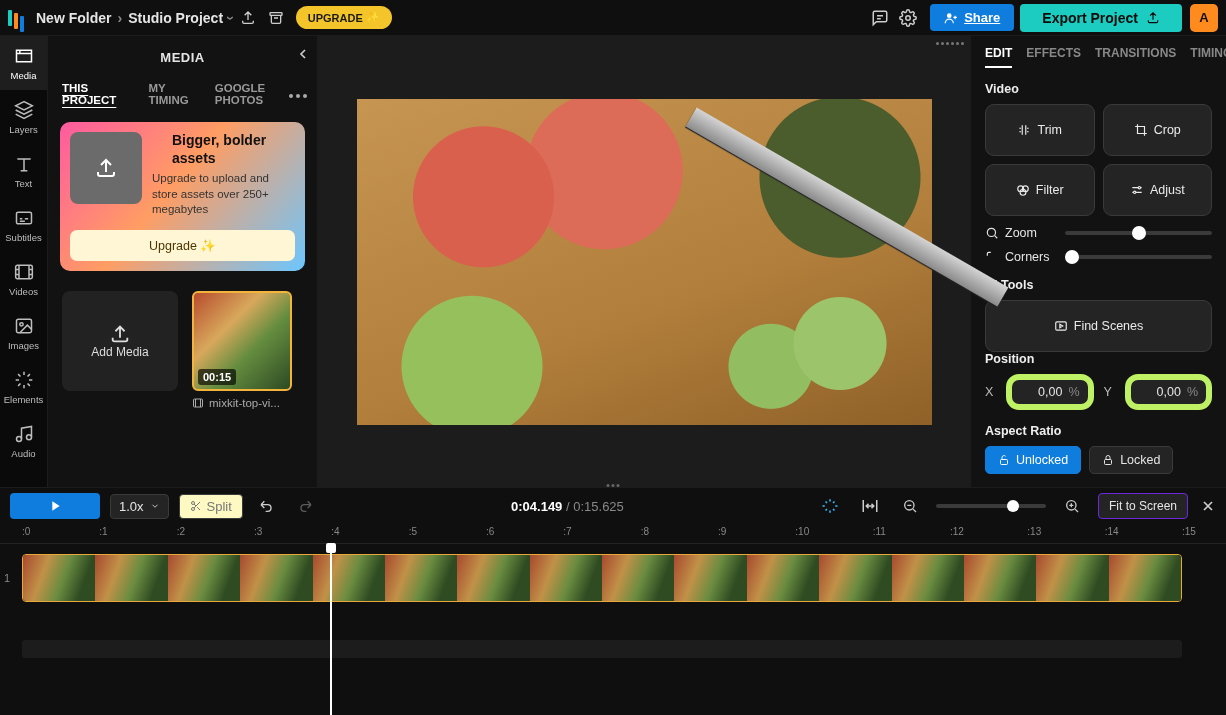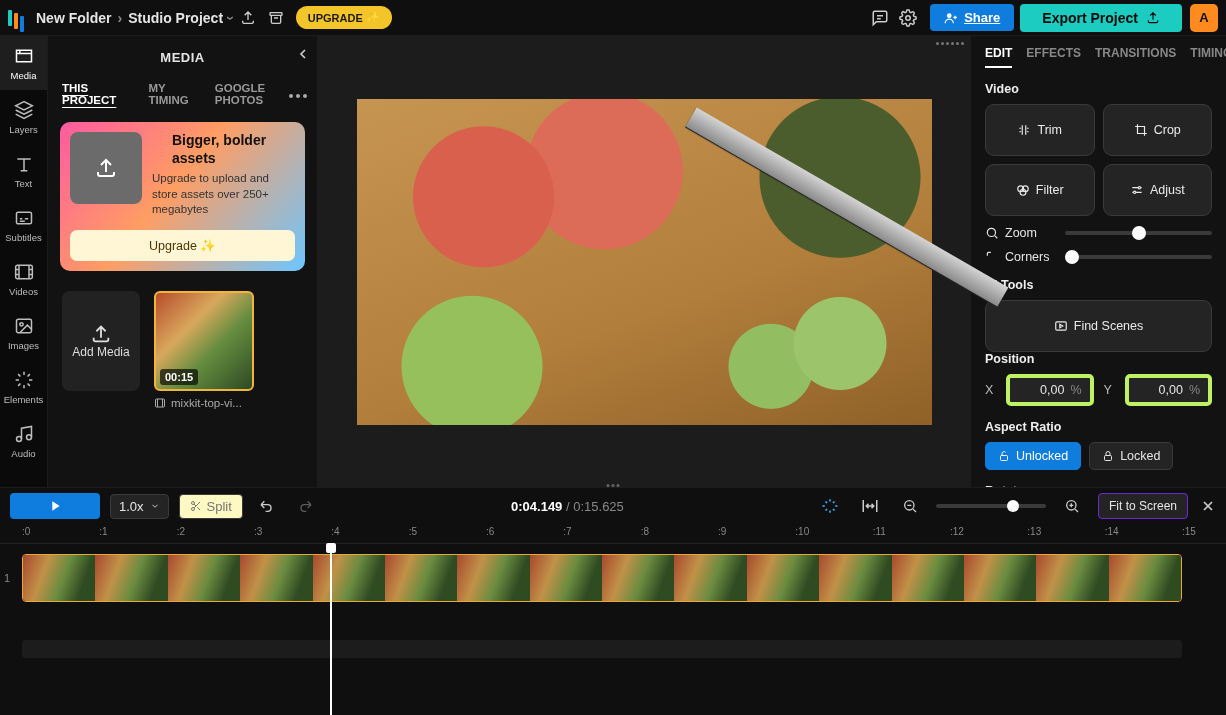--- a/index.html
+++ b/index.html
@@ -109,21 +109,21 @@
 .promo p { color: #333; font-size: 11.5px; line-height: 1.35; }
 .promo .pillbtn {
   margin-top: 12px; background: #fff6d6;
   color: #4a3700; font-size: 12.5px; font-weight: 500;
   padding: 8px 0; border-radius: 7px; text-align: center; cursor: pointer;
 }
 .media-grid {
   display: flex; gap: 14px; padding: 14px; 
 }
 .addmedia {
-  width: 78px; height: 100px; border-radius: 8px; background: #222;
+  width: 116px; height: 100px; border-radius: 8px; background: #222;
   display: flex; flex-direction: column; align-items: center; justify-content: center;
   gap: 0; color: #ddd; font-size: 12px; cursor: pointer;
 }
 .clip-thumb {
   width: 88px;
 }
 .clip-thumb .thumb {
   width: 100px; height: 100px; border-radius: 6px; position: relative;
   background: linear-gradient(135deg,#b84c2d 0%, #d8a85c 35%, #658d3f 60%, #2d4a23 100%);
   border: 2px solid #f3b43b;
@@ -188,21 +188,21 @@
   flex: 1; height: 4px; background: #3a3a3a; border-radius: 2px; position: relative;
 }
 .slider .knob {
   position: absolute; top: 50%; transform: translate(-50%,-50%);
   width: 14px; height: 14px; border-radius: 50%; background: #fff;
 }
 .posrow { display:flex; align-items:center; gap:10px; margin:8px 0 14px; font-size:12.5px;}
 .posrow .lab { width:12px; color:#bbb;}
 .posbox {
   display:flex; align-items:center;
-  background:#242424; border:4px solid #bef264; border-radius:5px;
+  background:#242424; border:6px solid #bef264; border-radius:13px;
   padding: 5px 8px; width: 92px; justify-content:flex-end; gap:6px;
 }
 .posbox .unit{color:#888;}
 .segbtn {
   display:flex; gap:8px; margin-bottom:14px;
 }
 .segbtn .opt {
   display:flex;align-items:center;gap:6px;
   background:#242424;border:1px solid #3a3a3a;border-radius:5px;
   padding:6px 12px;font-size:12.5px;cursor:pointer;

